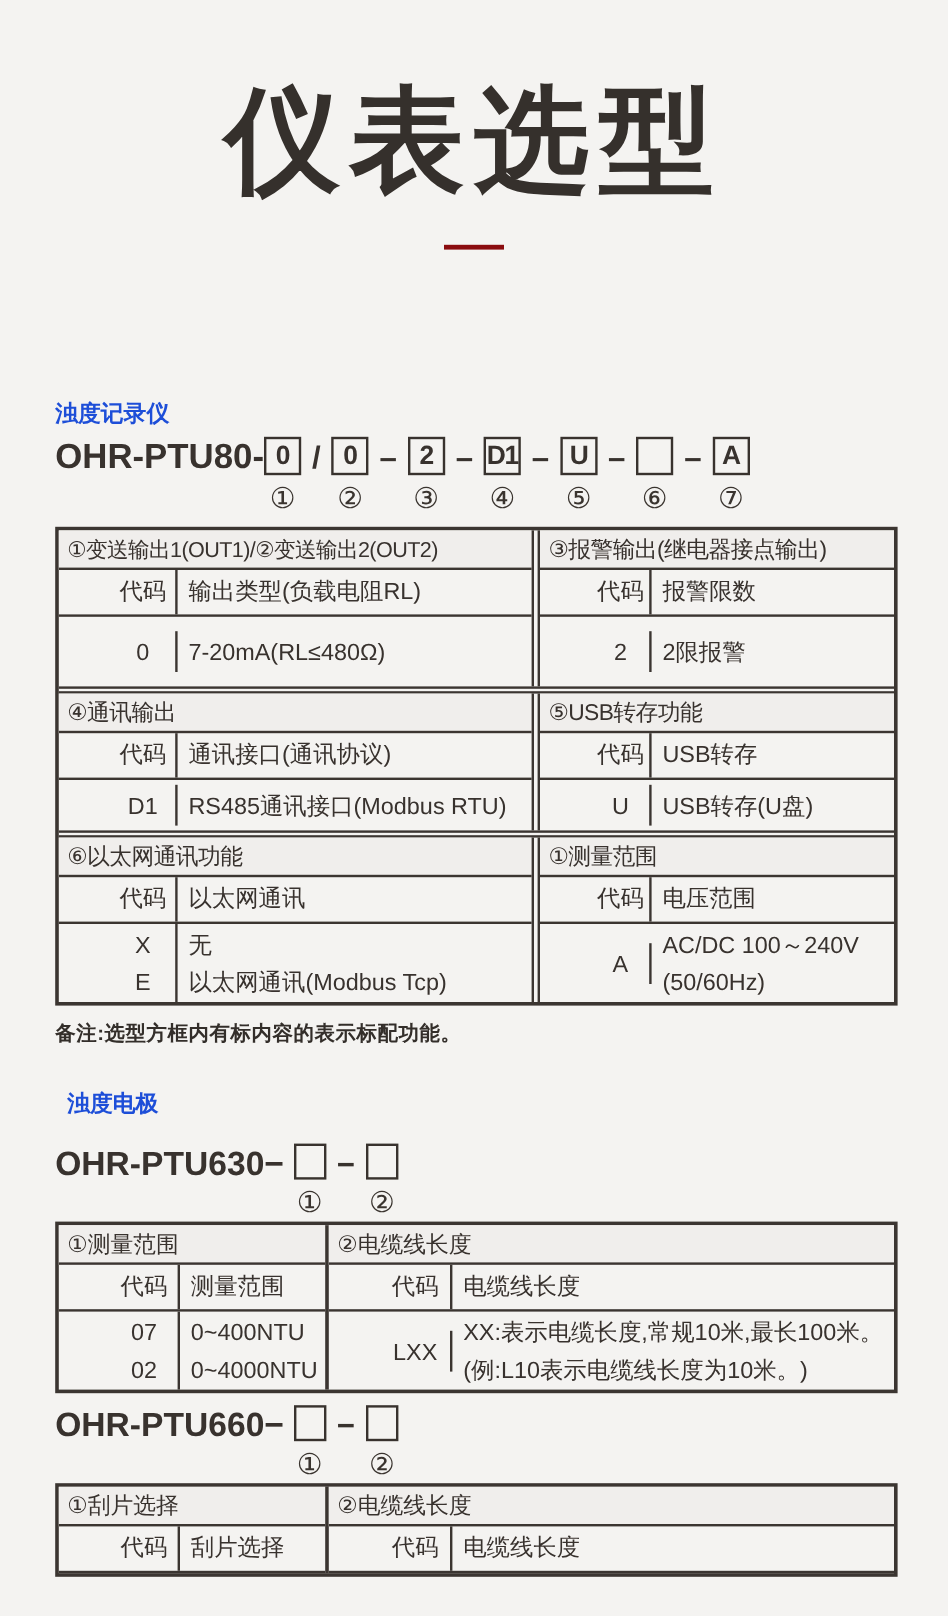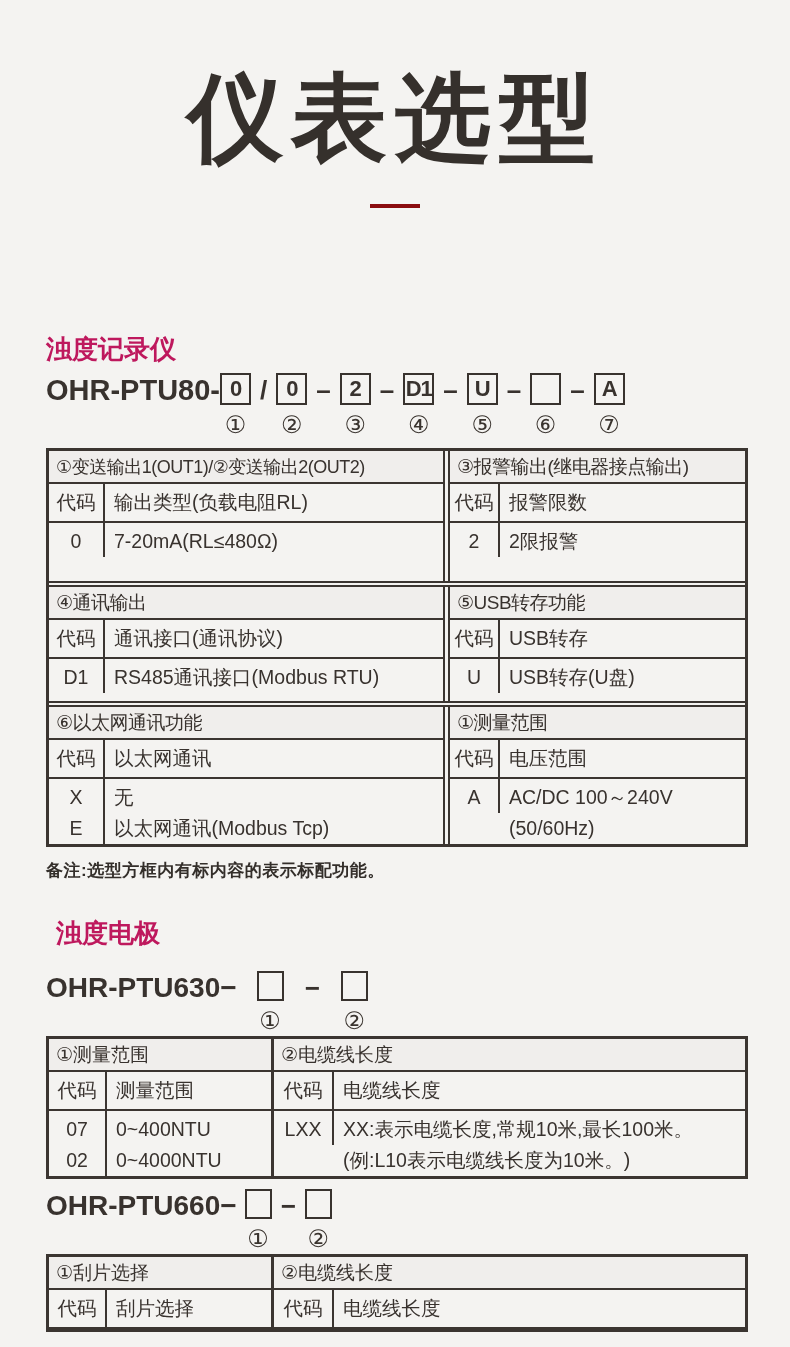--- a/index.html
+++ b/index.html
@@ -24,23 +24,23 @@
     line-height: 1.25;
   }
   .red-rule {
     width: 50px; height: 4px;
     background: #8a0c0f;
     margin: 26px auto 0 auto;
   }
 
   
   .sec-heading {
-    font-size: 26px;
+    font-size: 19px;
     font-weight: 600;
-    color: #be185d;
+    color: #1d4ed8;
     margin-left: 46px;
   }
   .recorder-heading { margin-top: 70px; }
   .electrode-heading { margin-top: 34px; margin-left: 56px; }
 
   
   .model-line {
     display: flex;
     align-items: flex-start;
     margin-left: 46px;
@@ -99,21 +99,21 @@
     height: 33px;
     border-bottom: 2px solid #3b3531;
     display: flex; align-items: center;
     padding-left: 7px;
     font-size: 19px;
     letter-spacing: -0.5px;
     background: #f0eeec;
     white-space: nowrap;
     overflow: hidden;
   }
-  .row { display: flex; align-items: flex-start; }
+  .row { display: flex; align-items: center; padding-left: 43px; }
   .row.colhead { border-bottom: 2px solid #3b3531; }
   .cell { font-size: 19.5px; }
   .cell.code {
     width: 56px;
     border-right: 2px solid #3b3531;
     display: flex; flex-direction: column; align-items: center;
     padding-top: 3px;
     flex-shrink: 0;
   }
   .rgt .cell.code { width: 50px; }
@@ -332,21 +332,21 @@
           </div>
         </div>
       </div>
     </div>
   </div>
 
   <div class="note">备注:选型方框内有标内容的表示标配功能。</div>
 
   <div class="sec-heading electrode-heading">浊度电极</div>
 
-  <div class="model-line small" style="margin-top:20px;gap:12px;">
+  <div class="model-line small" style="margin-top:20px;">
     <span class="model-prefix">OHR-PTU630−</span>
     <span class="slot" style="margin-left:8px;">
       <span class="code-box"></span>
       <span class="circ-num">①</span>
     </span>
     <span class="sep">−</span>
     <span class="slot">
       <span class="code-box"></span>
       <span class="circ-num">②</span>
     </span>

